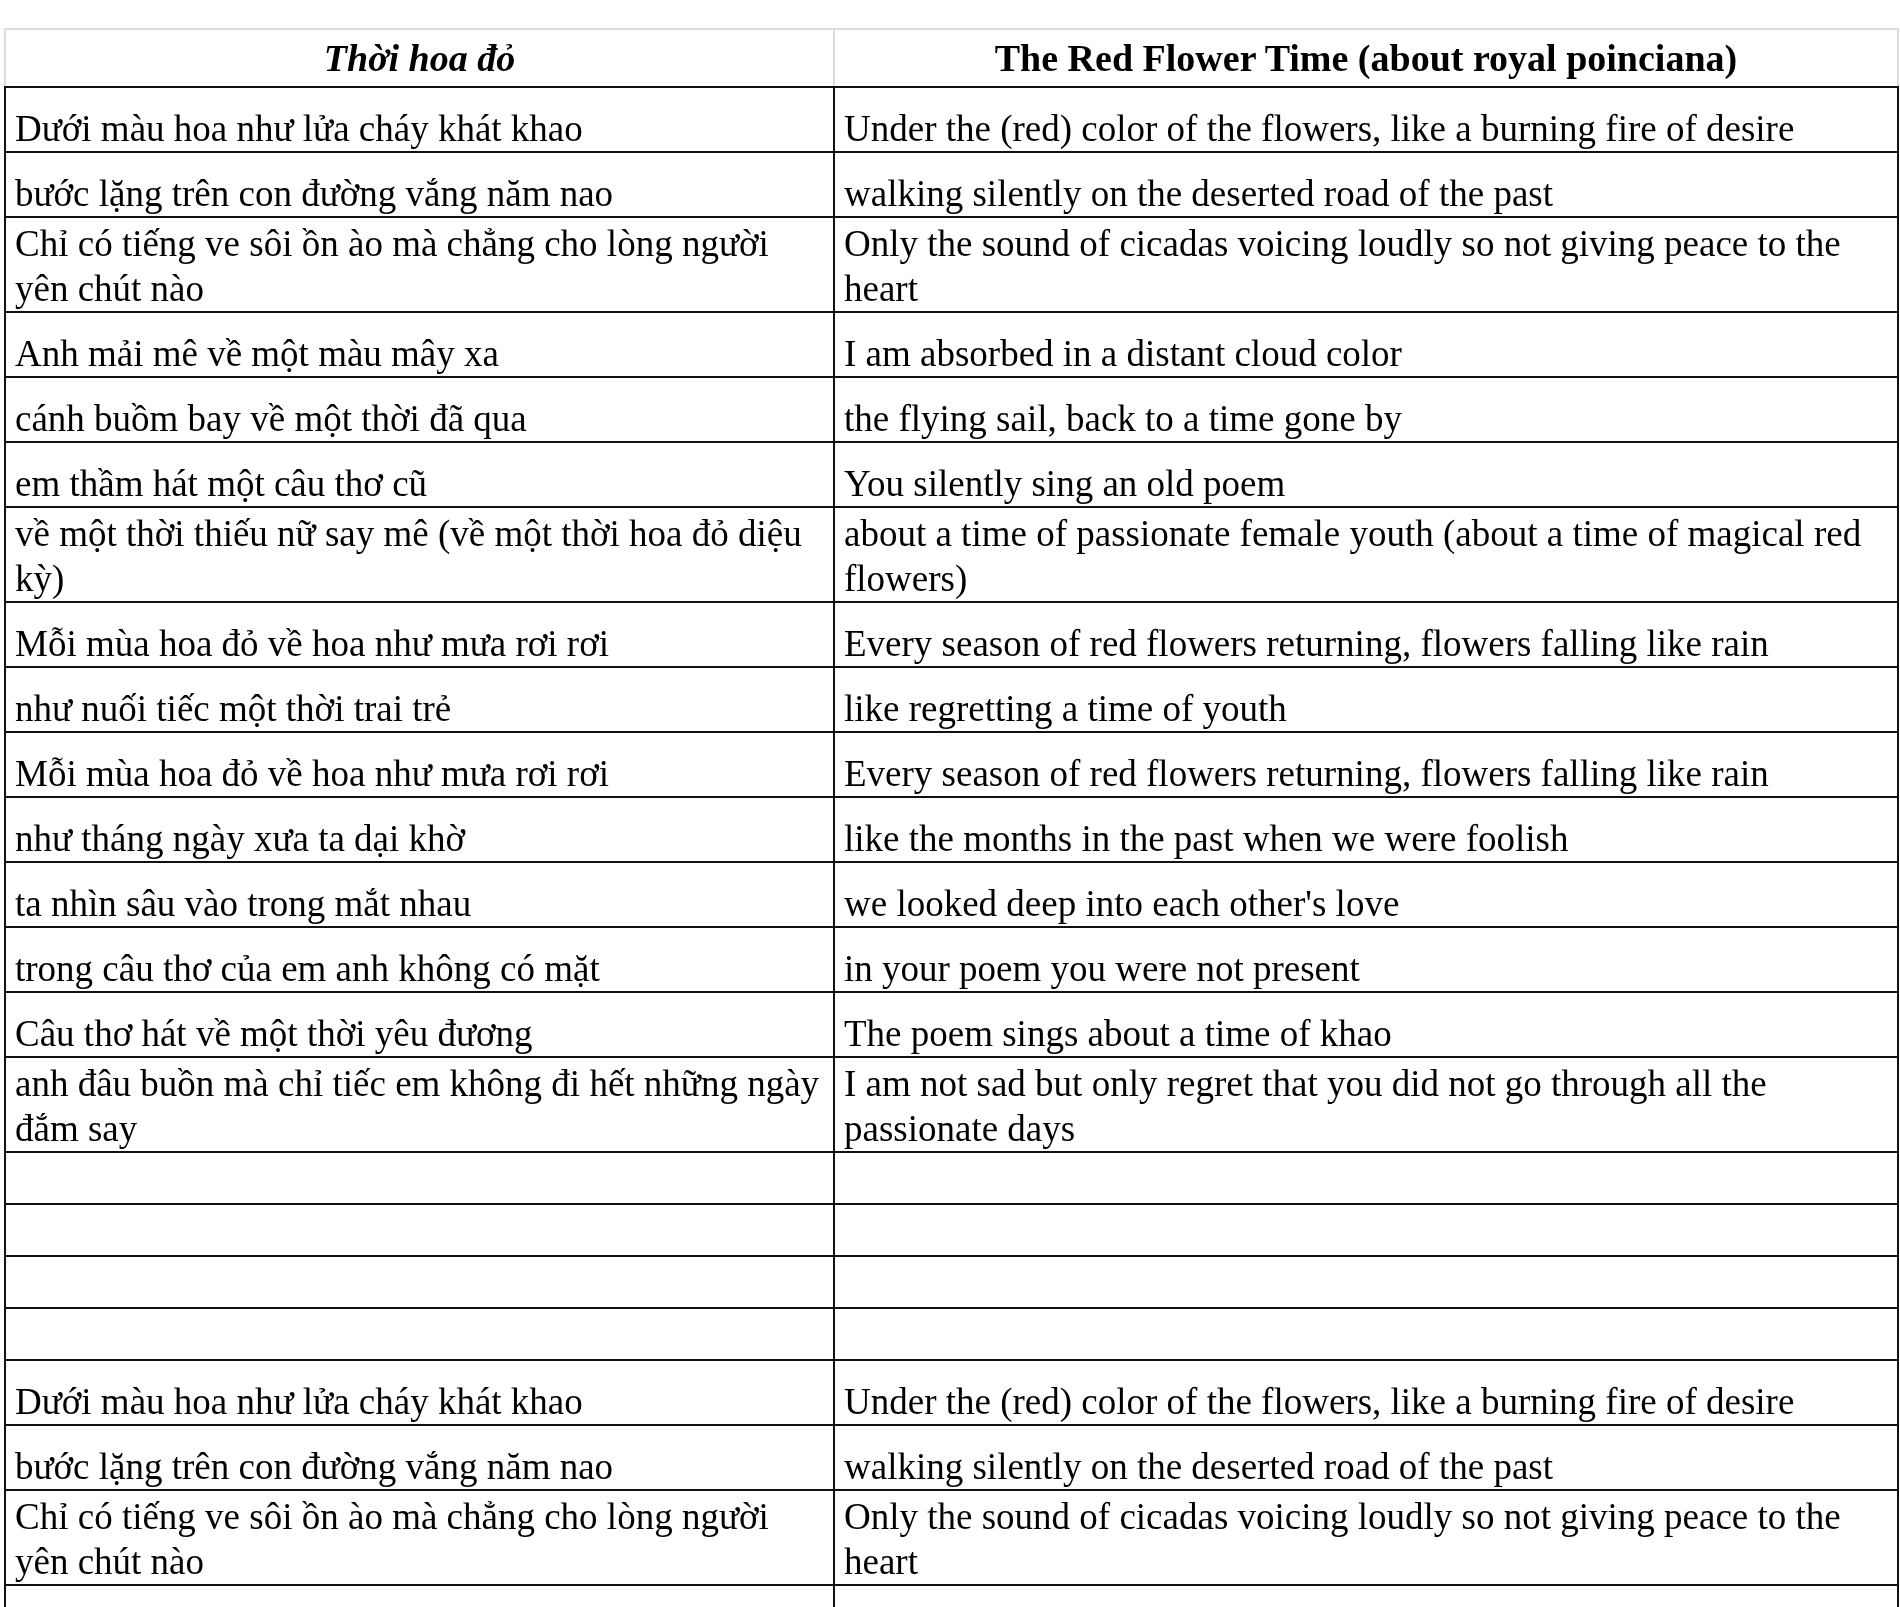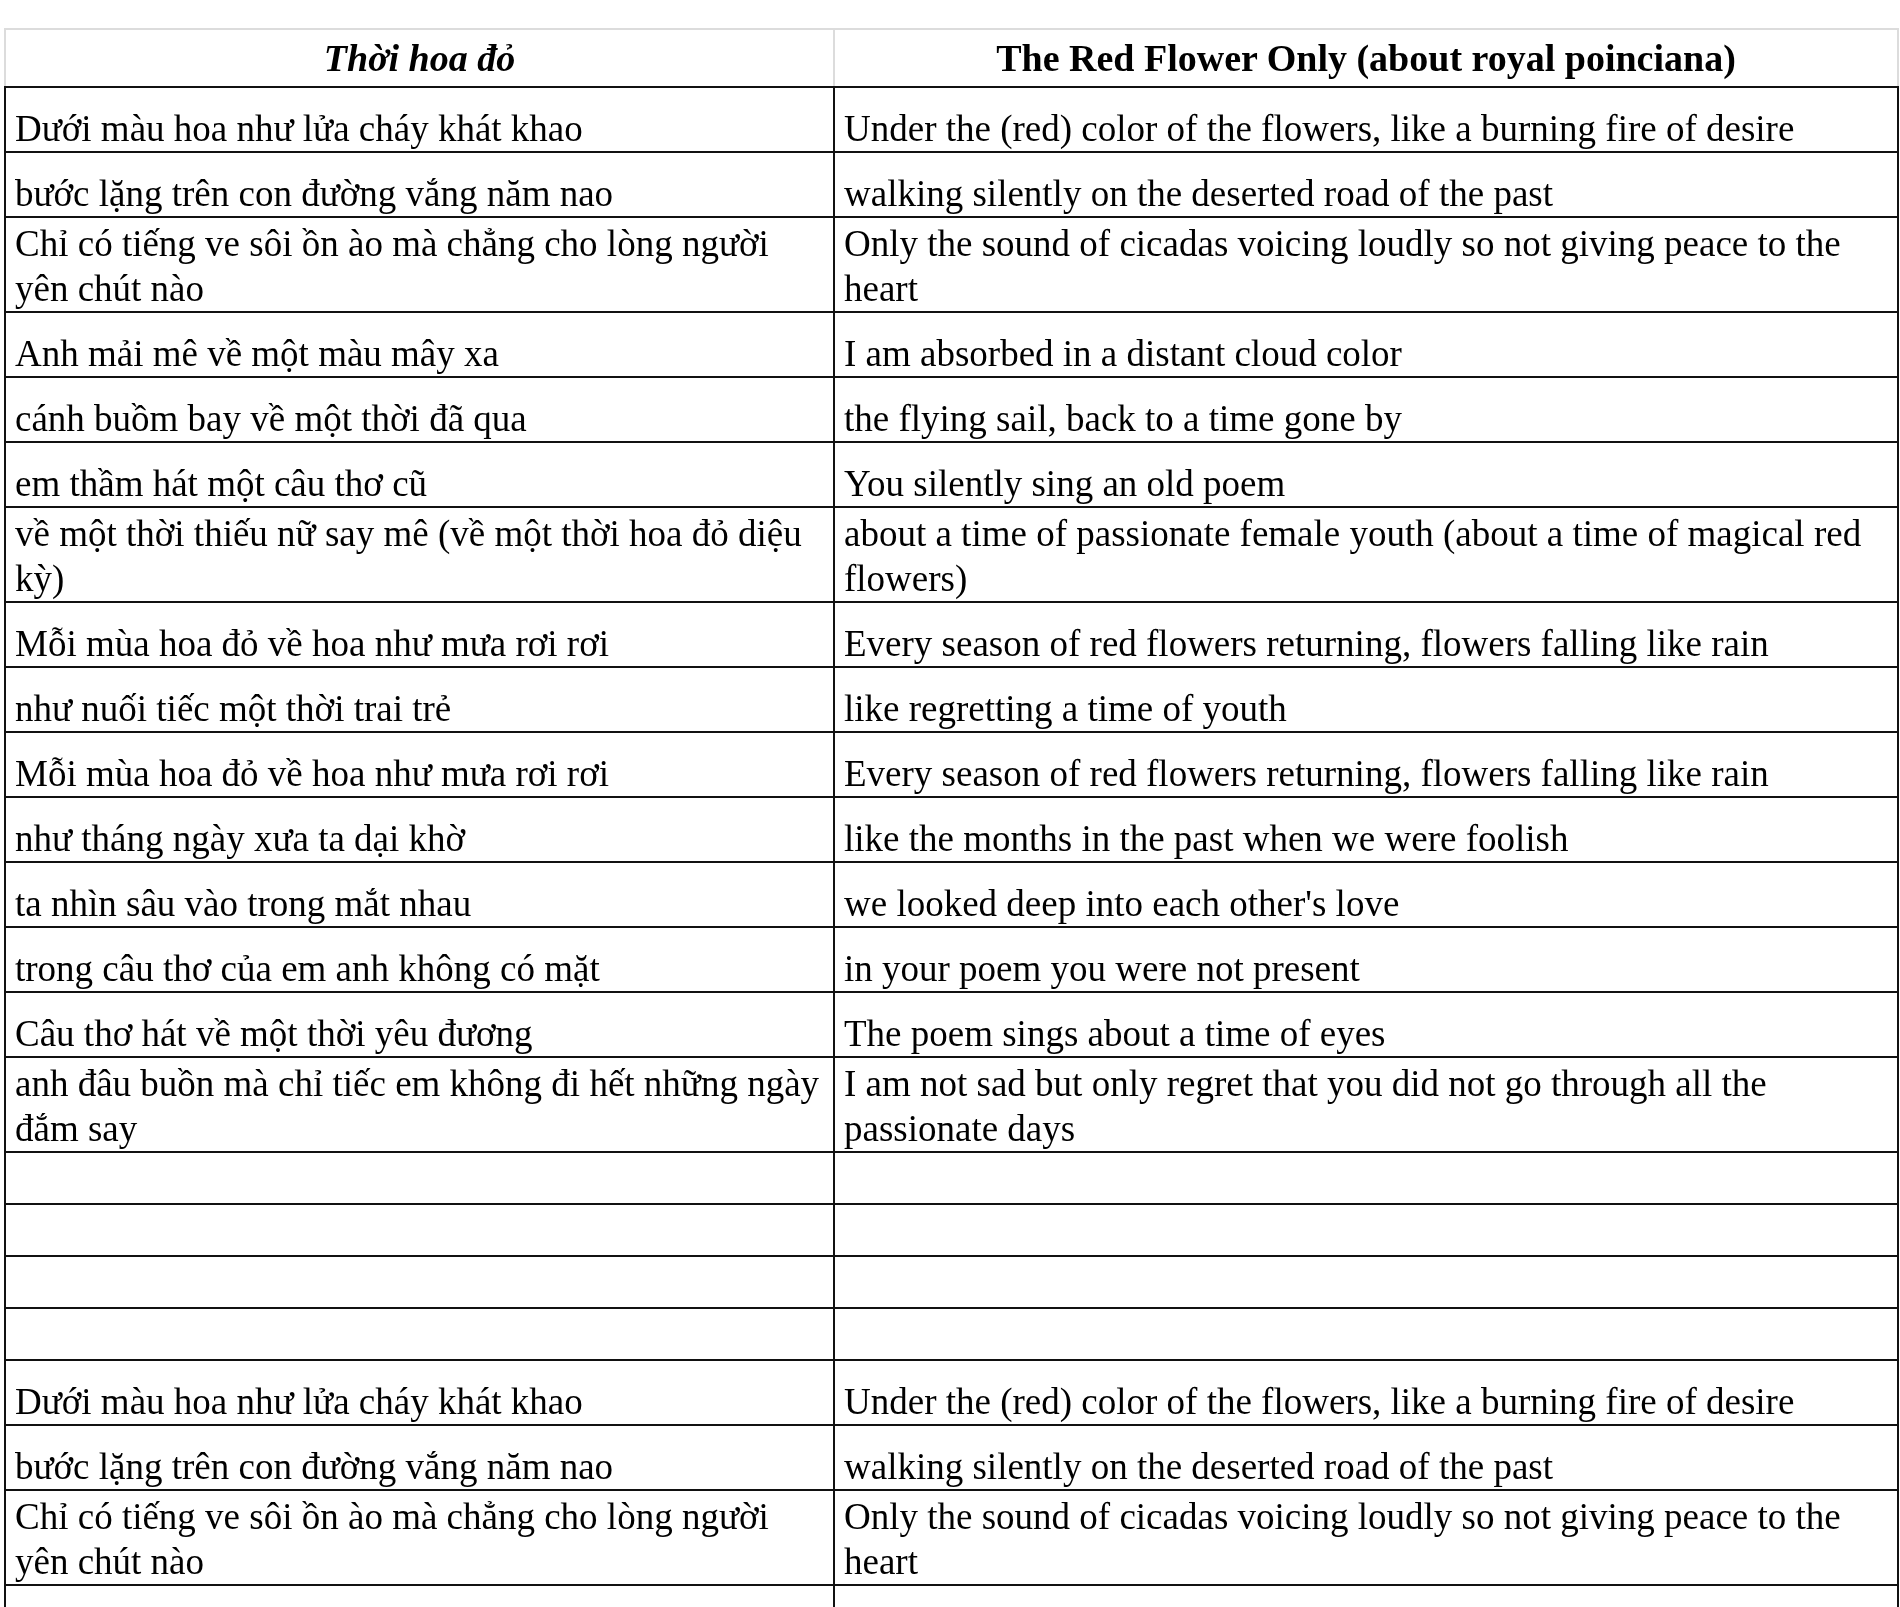--- a/index.html
+++ b/index.html
@@ -56,21 +56,21 @@
 <body>
 
 <table class="sheet">
   <colgroup>
     <col class="c1">
     <col class="c2">
   </colgroup>
   <thead>
     <tr>
       <th class="vi">Thời hoa đỏ</th>
-      <th class="en">The Red Flower Only (about royal poinciana)</th>
+      <th class="en">The Red Flower Time (about royal poinciana)</th>
     </tr>
   </thead>
   <tbody id="rows">
       <tr class="single">
         <td>
           <span class="cell-text">Dưới màu hoa như lửa cháy khát khao</span>
         </td>
         <td>
           <span class="cell-text">Under the (red) color of the flowers, like a burning fire of desire</span>
         </td>
@@ -169,21 +169,21 @@
         </td>
         <td>
           <span class="cell-text">in your poem you were not present</span>
         </td>
       </tr>
       <tr class="single">
         <td>
           <span class="cell-text">Câu thơ hát về một thời yêu đương</span>
         </td>
         <td>
-          <span class="cell-text">The poem sings about a time of eyes</span>
+          <span class="cell-text">The poem sings about a time of khao</span>
         </td>
       </tr>
       <tr class="double">
         <td>
           <span class="cell-text">anh đâu buồn mà chỉ tiếc em không đi hết những ngày đắm say</span>
         </td>
         <td>
           <span class="cell-text">I am not sad but only regret that you did not go through all the passionate days</span>
         </td>
       </tr>

